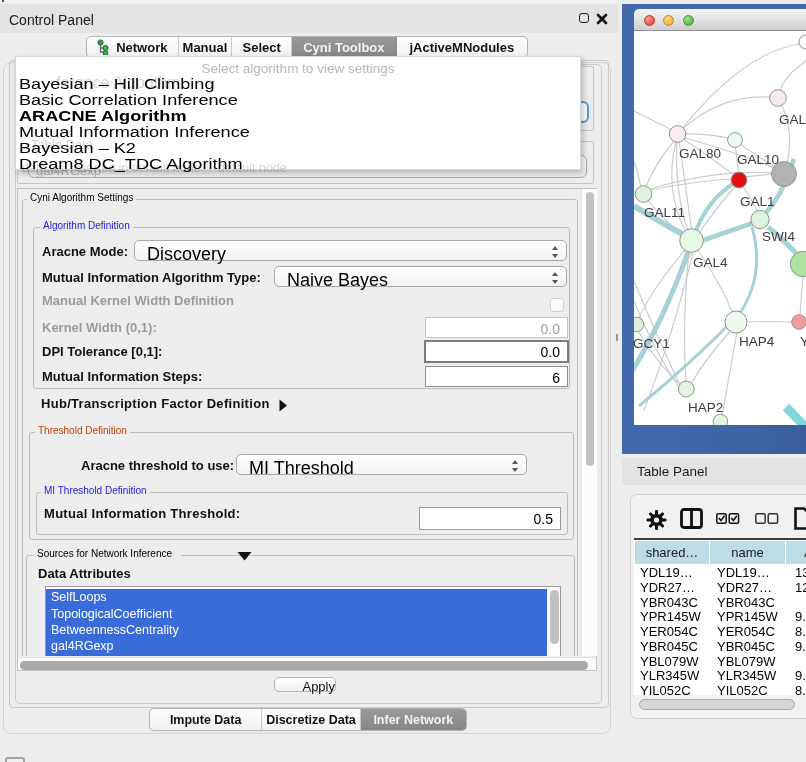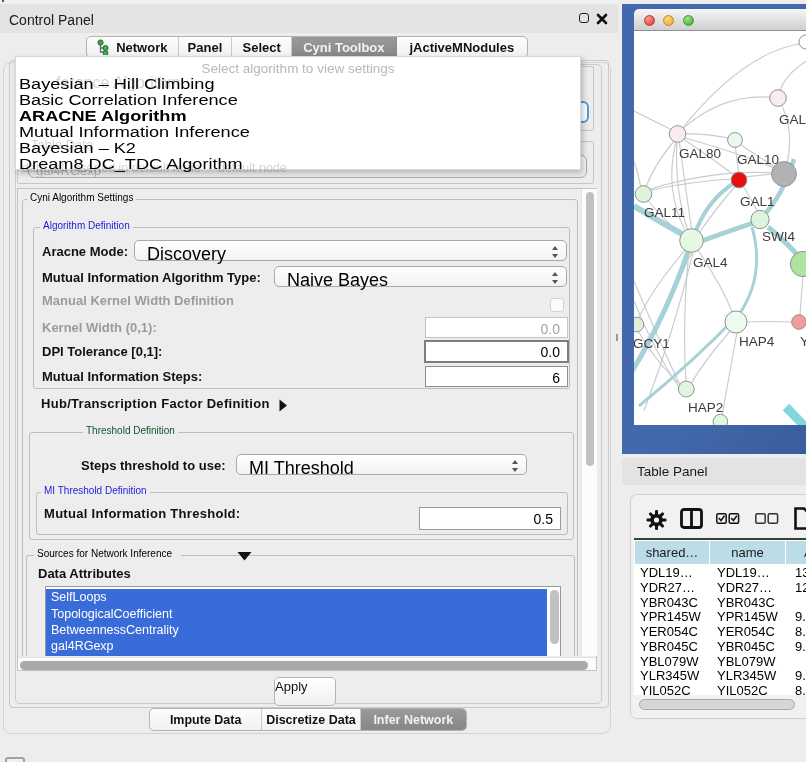--- a/index.html
+++ b/index.html
@@ -29,41 +29,41 @@
 #bluecombo { left:462px; top:101px; width:127px; height:22px; background:#fff; border:2.5px solid #569bdb; border-radius:6px; }
 #sub2 { left:17px; top:141px; width:577px; height:43px; border:1px solid #c6c6c6; border-radius:2px; background:#ededed; }
 #ghostcombo { left:28px; top:155px; width:559px; height:23px; background:linear-gradient(#fefefe,#ececec); border:1px solid #ababab; border-radius:6px; }
 #ghosttext { left:36px; top:163px; width:200px; height:14px; overflow:hidden; font-size:13px; color:#b8b8b8; }
 
 #scrollpane { left:17px; top:188px; width:580px; height:483px; border:1px solid #c2c2c2; background:#ededed; }
 #spclip { left:18px; top:189px; width:563px; height:467px; overflow:hidden; }
 
 .fs { position:absolute; border:1px solid #bdbdbd; border-radius:3px; }
 .fs > .lbl { position:absolute; top:-8px; left:5px; background:#ededed; padding:0 3px; font-size:10px; white-space:nowrap; }
-.blab { color:#1c1cdd; } .glab { color:#14532d;margin-left:48px; }
+.blab { color:#1c1cdd; } .glab { color:#c2410c; }
 .flabel { position:absolute; font-size:13px; font-weight:bold; color:#111; white-space:nowrap; }
 .flabel.dis { color:#9b9b9b; }
 .combo { position:absolute; background:linear-gradient(#ffffff,#f2f2f2); border:1px solid #a9a9a9; border-radius:5px; font-size:18px; color:#000; }
 .combo span.v { position:absolute; left:12px; top:2.5px; }
 .carr { position:absolute; right:7px; top:4px; width:8px; height:14px; }
 .tf { position:absolute; background:#fff; font-size:14px; color:#000; text-align:right; }
 .tf span { position:absolute; right:7px; top:3px; }
 
 #dalist { left:51px; top:584px; width:514px; height:75px; border:1px solid #999; background:#fff; overflow:hidden; }
 .li { position:absolute; left:0px; width:500.5px; height:16.3px; background:#3a6cd9; color:#fff; font-size:12.5px; }
 .li span { position:absolute; left:5px; top:1.5px; }
 
 #vsb { left:581px; top:189px; width:16px; height:467px; background:#fcfcfc; border-left:1px solid #e2e2e2; }
 #vsb .thumb { position:absolute; left:3.5px; top:3px; width:8.5px; height:274px; background:#c1c1c1; border-radius:5px; }
 #hsb { left:18px; top:657px; width:578px; height:13px; background:#fcfcfc; border-top:1px solid #e2e2e2; }
 #hsb .thumb { position:absolute; left:2px; top:2.5px; width:568px; height:9px; background:#a9a9a9; border-radius:5px; }
 #lsb { position:absolute; left:500.5px; top:0px; width:15px; height:75px; background:#fff; }
 #lsb .thumb { position:absolute; left:3.5px; top:3px; width:9px; height:54px; background:#c1c1c1; border-radius:4.5px; }
 
-#apply { left:274px; top:677px; width:62px; height:29px; background:linear-gradient(#ffffff,#f0f0f0); border:1px solid #b5b5b5; border-radius:5px; text-align:left; font-size:13px; color:#111; line-height:17px; }
+#apply { left:274px; top:677px; width:62px; height:15px; background:linear-gradient(#ffffff,#f0f0f0); border:1px solid #b5b5b5; border-radius:5px; text-align:right; font-size:13px; color:#111; line-height:17px; }
 #tabs-bot { left:149px; top:708px; width:318px; height:23px; font-size:12.5px; }
 #tabs-bot .b1 { width:113px; } #tabs-bot .b2 { width:99px;text-align:right; } #tabs-bot .b3 { width:106px; }
 
 #popup { left:15px; top:56px; width:566px; height:114px; background:#fff; border:1px solid #d8d8d8; box-shadow:2px 3px 6px rgba(0,0,0,0.25); }
 #popup .hint { position:absolute; top:4px; left:0; width:100%; text-align:center; font-size:13.5px; color:#b7b7b7; }
 #popup .it { position:absolute; left:2.5px; font-size:15.5px; line-height:16px; color:#000; white-space:nowrap; transform:scaleX(1.17); transform-origin:left top; }
 #popup .ghost { position:absolute; color:rgba(60,60,60,0.22); white-space:nowrap; }
 
 #blue { left:621.5px; top:4px; width:184.5px; height:450px; background:linear-gradient(115deg,#4269ae 60%,#3a5e9c); }
 #nwin-title { left:634px; top:9px; width:172px; height:22px; background:linear-gradient(#f6f6f6,#cfcfcf); border-bottom:1px solid #8f8f8f; border-top-left-radius:5px; }
@@ -93,21 +93,21 @@
   </svg>
 
 <div class="abs seg" id="tabs-top">
   <div class="s t1"><svg width="15" height="16" viewBox="0 0 15 16" style="margin-right:4px">
         <path d="M3.5 5 V13 H7" stroke="#6a6f7a" stroke-width="1.4" fill="none"></path>
         <path d="M3.5 9 H7" stroke="#6a6f7a" stroke-width="1.4"></path>
         <circle cx="3.5" cy="3.5" r="2.6" fill="#3e9e4e" stroke="#1e6e2e"></circle>
         <circle cx="8.5" cy="9" r="2.6" fill="#4aae5a" stroke="#1e6e2e"></circle>
         <circle cx="8.5" cy="14" r="2.4" fill="#4aae5a" stroke="#1e6e2e"></circle>
       </svg>Network</div>
-  <div class="s t2">Panel</div>
+  <div class="s t2">Manual</div>
   <div class="s t3">Select</div>
   <div class="s t4 sel">Cyni Toolbox</div>
   <div class="s t5">jActiveMNodules</div>
 </div>
 
 <div class="abs" id="cp-outer"></div>
 <div class="abs" id="cp-mid"></div>
 <div class="abs" id="cp-inner"></div>
 <div class="abs" id="sub1"></div>
 <div class="abs" id="bluecombo"></div>
@@ -161,21 +161,21 @@
     </div>
 
 <div class="flabel" style="left:23px;top:207px;letter-spacing:0.3px">Hub/Transcription Factor Definition</div>
 <svg style="position:absolute;left:260px;top:210px" width="10" height="13" viewBox="0 0 10 13">
       <path d="M1.5 0.5 L9 6.5 L1.5 12.5 Z" fill="#111"></path>
     </svg>
 
 <div class="fs" style="left:11px;top:243px;width:545px;height:108px">
       <span class="lbl glab" style="left:5px">Threshold Definition</span>
     </div>
-<div class="flabel" style="left:63px;top:269px">Steps threshold to use:</div>
+<div class="flabel" style="left:63px;top:269px">Aracne threshold to use:</div>
 <div class="combo" style="left:218px;top:265px;width:291px;height:21px">
       <span class="v">MI Threshold</span>
   <svg class="carr" viewBox="0 0 8 14">
         <path d="M4 1 L7 5 H1 Z" fill="#555"></path>
         <path d="M4 13 L1 9 H7 Z" fill="#555"></path>
       </svg>
     </div>
 
 <div class="fs" style="left:18px;top:303px;width:532px;height:43px">
       <span class="lbl blab" style="left:4px">MI Threshold Definition</span>

